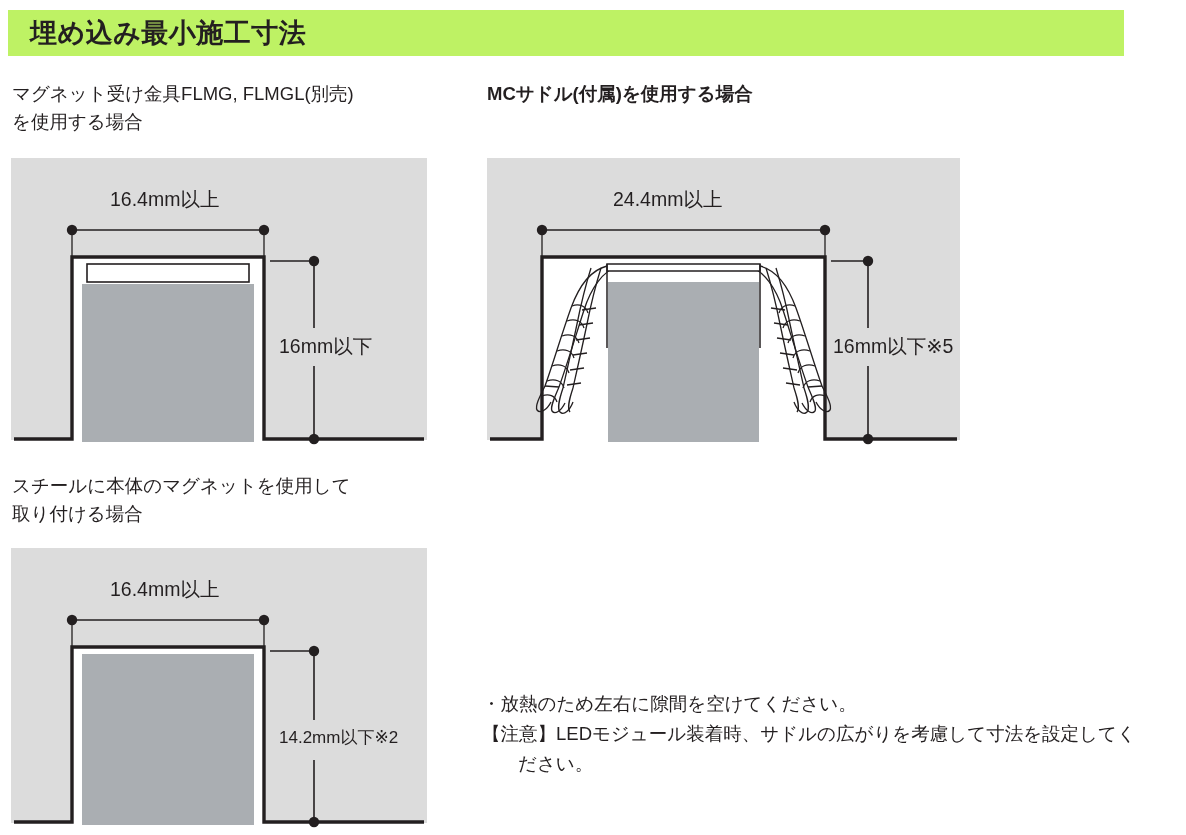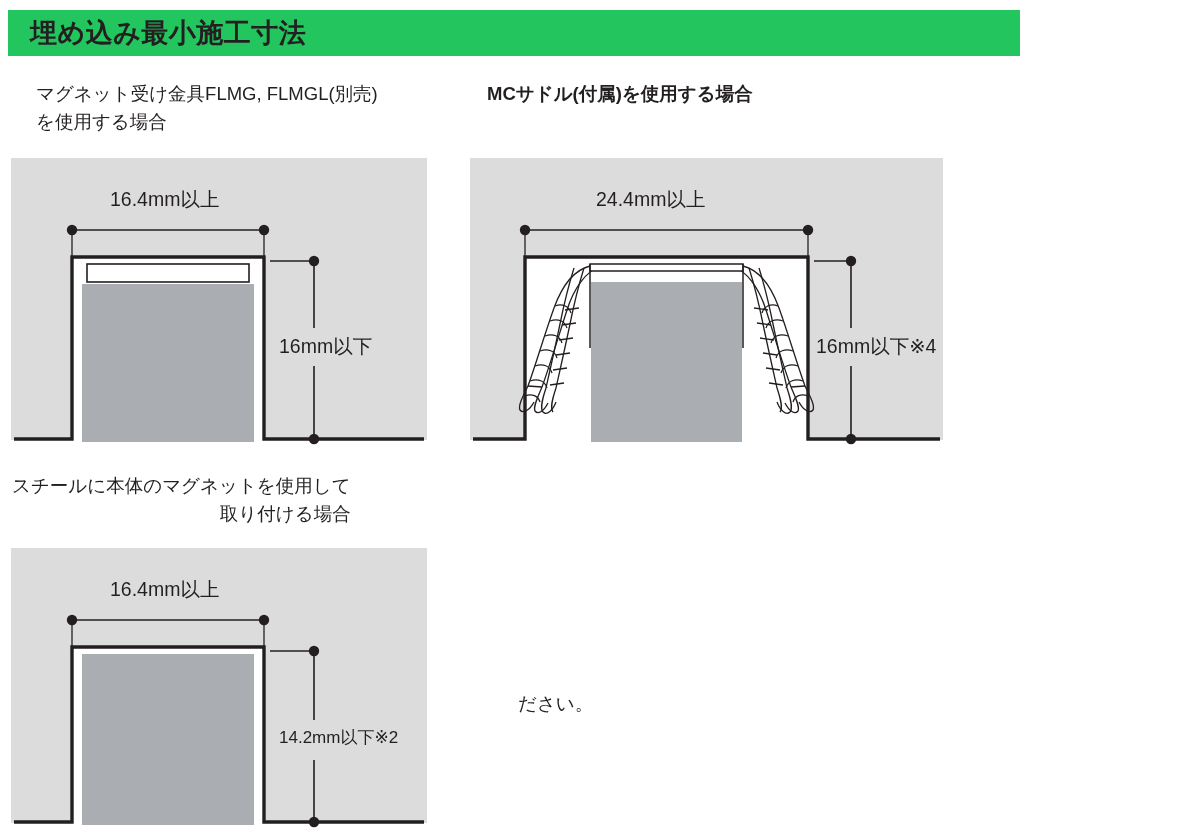--- a/index.html
+++ b/index.html
@@ -14,23 +14,23 @@
     font-family: "Liberation Sans", "DejaVu Sans", sans-serif;
     color: #231f20;
     overflow: hidden;
   }
 
   
   #title-bar {
     position: absolute;
     left: 8px;
     top: 10px;
-    width: 1012px;
+    width: 1116px;
     height: 46px;
-    background: #22c55e;
+    background: #bef264;
   }
   #title-text {
     position: absolute;
     left: 22px;
     top: 6px;
     font-size: 27px;
     font-weight: bold;
     letter-spacing: 0.5px;
     line-height: 34px;
     color: #231f20;
@@ -38,30 +38,30 @@
   }
 
   
   .caption {
     position: absolute;
     font-size: 18.5px;
     line-height: 28px;
     color: #231f20;
     white-space: pre-line;
   }
-  #caption-1 { left: 12px; top: 80px; margin-left: 24px; }
+  #caption-1 { left: 12px; top: 80px; }
   #caption-2 { left: 487px; top: 80px; font-weight: bold; }
-  #caption-3 { left: 12px; top: 472px; text-align: right; }
+  #caption-3 { left: 12px; top: 472px; }
 
   
   .figure {
     position: absolute;
   }
   #figure-1 { left: 11px;  top: 158px; width: 416px; height: 290px; }
-  #figure-2 { left: 470px; top: 158px; width: 375px; height: 290px; }
+  #figure-2 { left: 487px; top: 158px; width: 375px; height: 290px; }
   #figure-3 { left: 11px;  top: 548px; width: 416px; height: 285px; }
 
   .figure svg { display: block; }
 
   
   #notes {
     position: absolute;
     left: 482px;
     top: 689px;
     width: 700px;
@@ -182,21 +182,21 @@
     <circle cx="55" cy="72" r="5.2" fill="#231f20"></circle>
     <circle cx="338" cy="72" r="5.2" fill="#231f20"></circle>
 
     <line x1="344" y1="103" x2="381" y2="103" stroke="#231f20" stroke-width="1.3"></line>
     <line x1="381" y1="103" x2="381" y2="170" stroke="#231f20" stroke-width="1.6"></line>
     <line x1="381" y1="208" x2="381" y2="281" stroke="#231f20" stroke-width="1.6"></line>
     <circle cx="381" cy="103" r="5.2" fill="#231f20"></circle>
     <circle cx="381" cy="281" r="5.2" fill="#231f20"></circle>
   </svg>
   <div style="position:absolute; left:126px; top:28px; font-size:19.5px; white-space:nowrap;">24.4mm以上</div>
-  <div style="position:absolute; left:346px; top:175px; font-size:19.5px; white-space:nowrap;">16mm以下※4</div>
+  <div style="position:absolute; left:346px; top:175px; font-size:19.5px; white-space:nowrap;">16mm以下※5</div>
 </div>
 
 <div class="figure" id="figure-3">
   <svg width="416" height="285" viewBox="0 0 416 285" xmlns="http://www.w3.org/2000/svg">
     <rect x="0" y="0" width="416" height="275" fill="#dcdcdc"></rect>
     <rect x="61" y="98" width="192" height="177" fill="#ffffff"></rect>
     <path d="M 3 274 L 61 274 L 61 99 L 253 99 L 253 274 L 413 274" fill="none" stroke="#231f20" stroke-width="3.4"></path>
 
     <rect x="71" y="106" width="172" height="171" fill="#aaaeb2"></rect>
 
@@ -210,14 +210,16 @@
     <line x1="303" y1="103" x2="303" y2="172" stroke="#231f20" stroke-width="1.6"></line>
     <line x1="303" y1="212" x2="303" y2="274" stroke="#231f20" stroke-width="1.6"></line>
     <circle cx="303" cy="103" r="5.2" fill="#231f20"></circle>
     <circle cx="303" cy="274" r="5.2" fill="#231f20"></circle>
   </svg>
   <div style="position:absolute; left:99px; top:28px; font-size:19.5px; white-space:nowrap;">16.4mm以上</div>
   <div style="position:absolute; left:268px; top:178px; font-size:17px; white-space:nowrap;">14.2mm以下※2</div>
 </div>
 
 <div id="notes">
+  <div class="note-line">・放熱のため左右に隙間を空けてください。</div>
+  <div class="note-line">【注意】LEDモジュール装着時、サドルの広がりを考慮して寸法を設定してく</div>
   <div class="note-line note-indent">ださい。</div>
 </div>
 
 </body></html>

